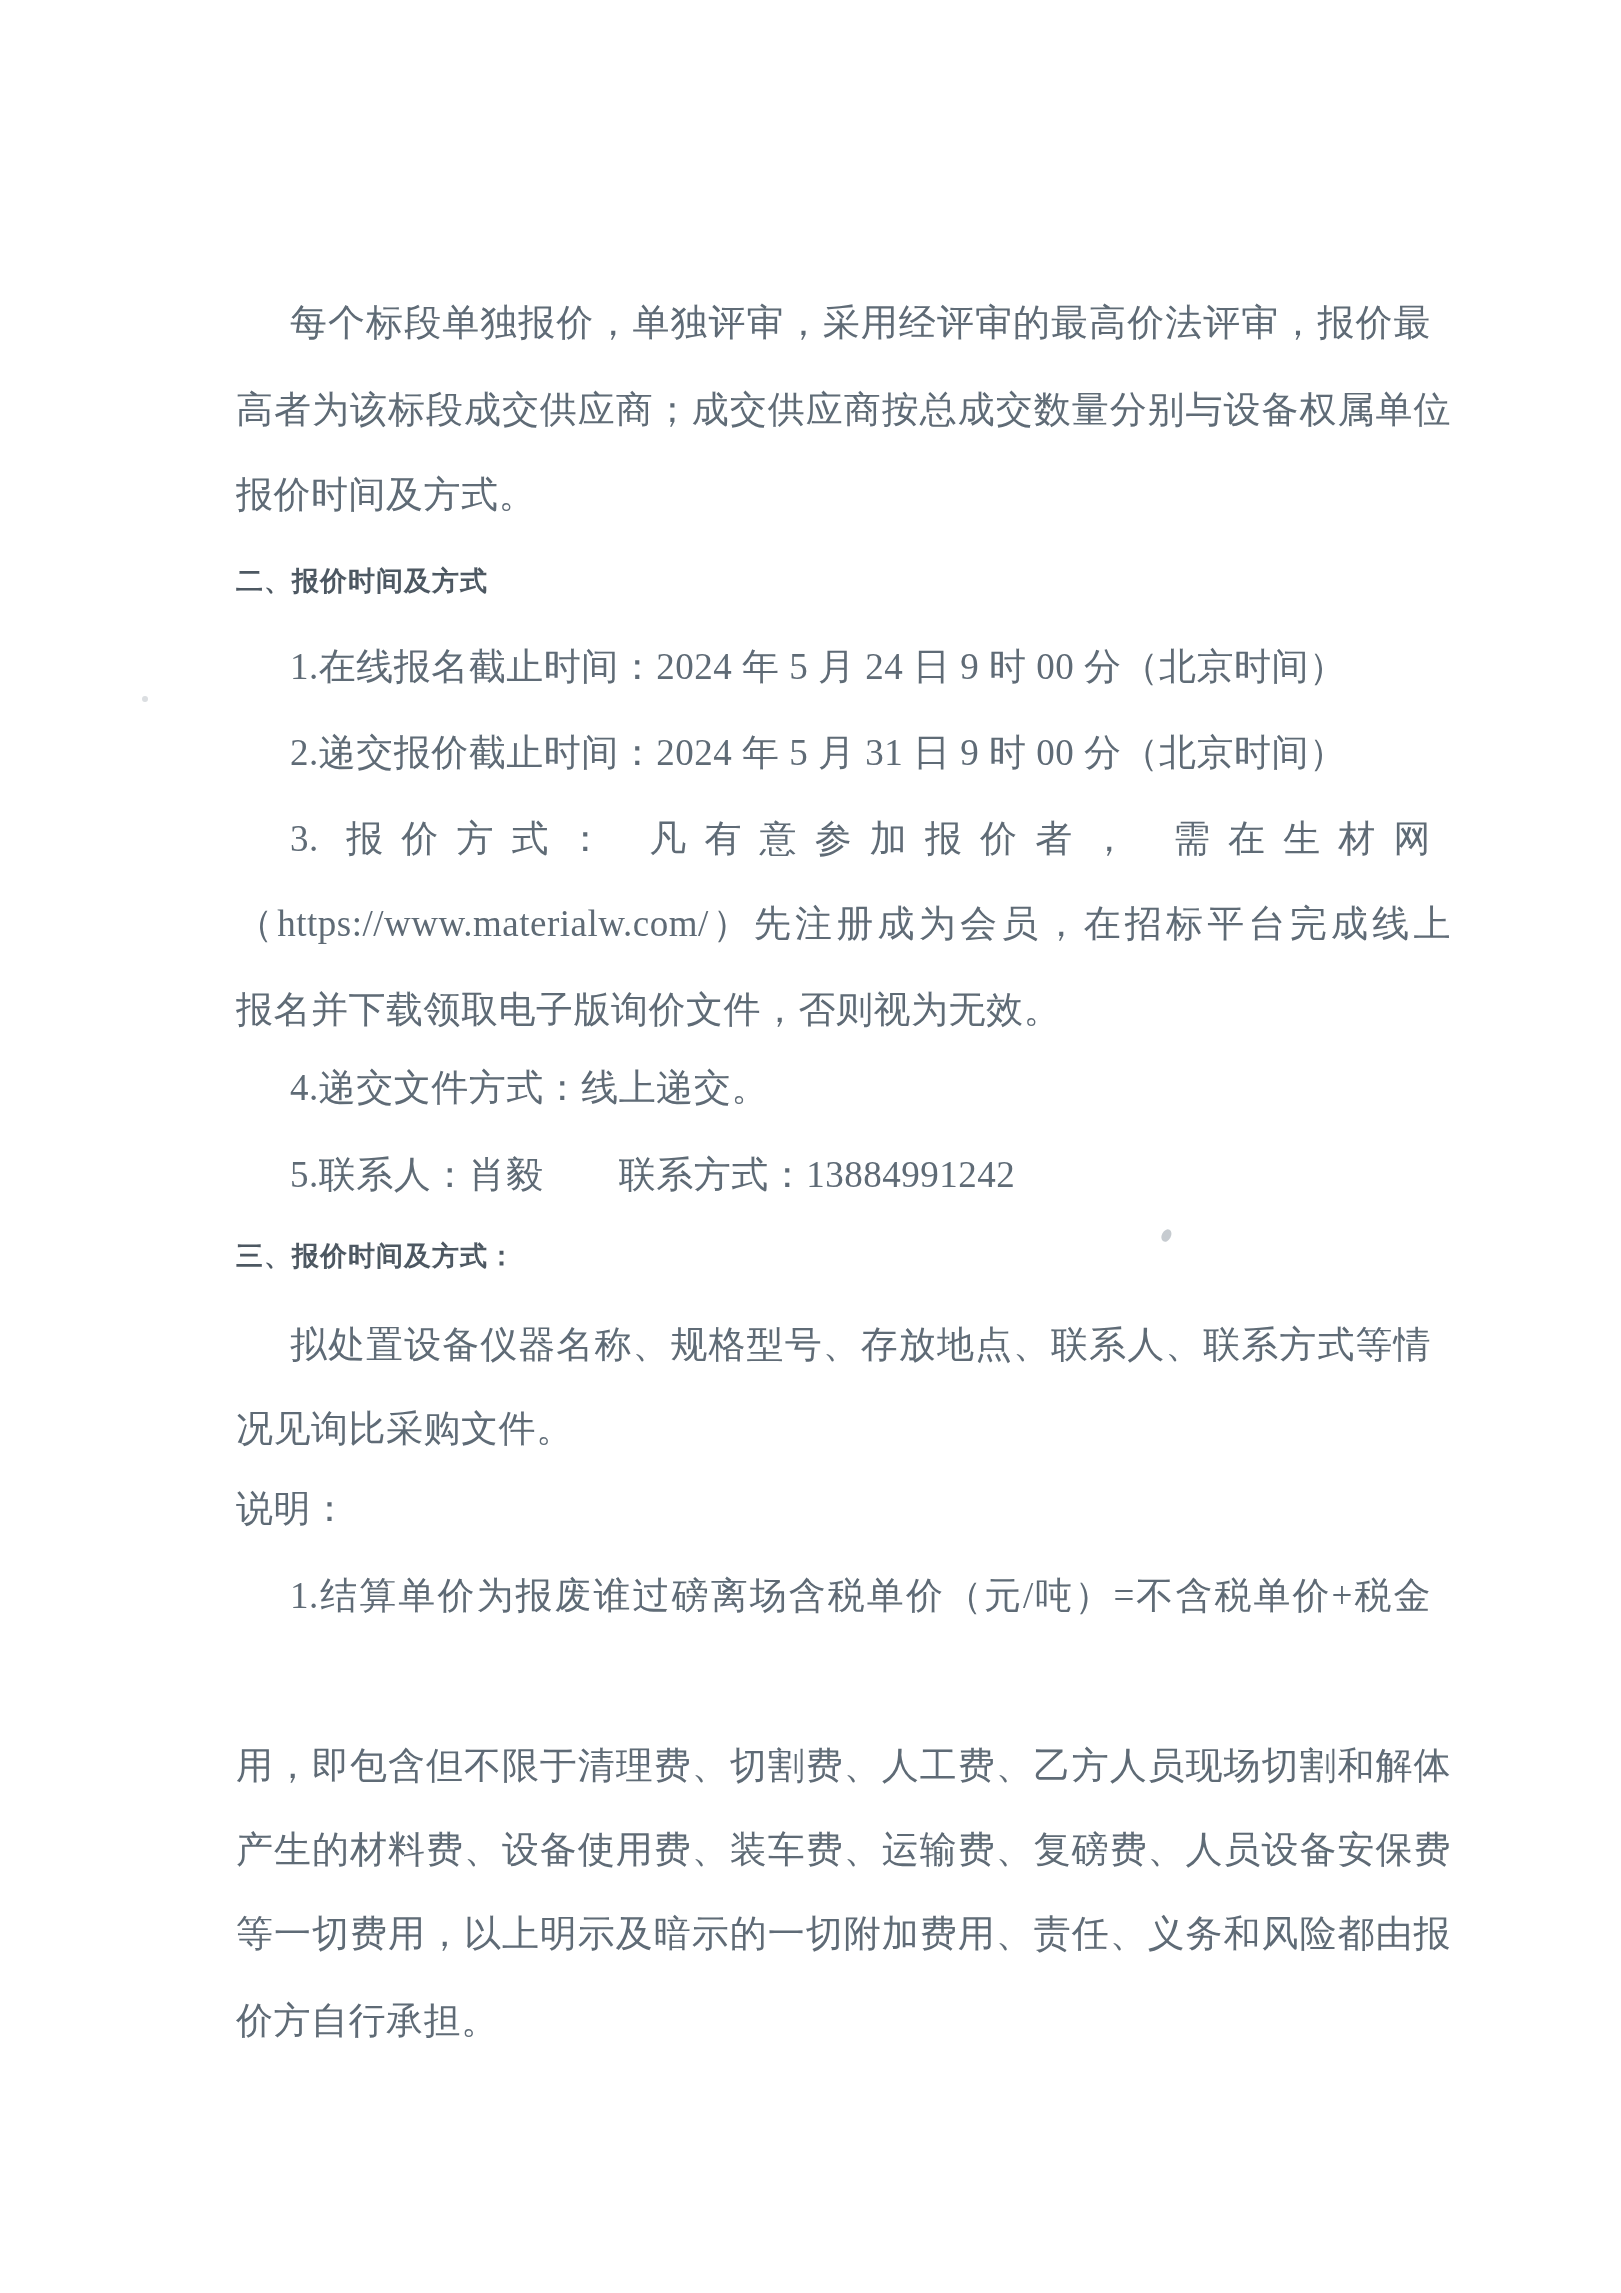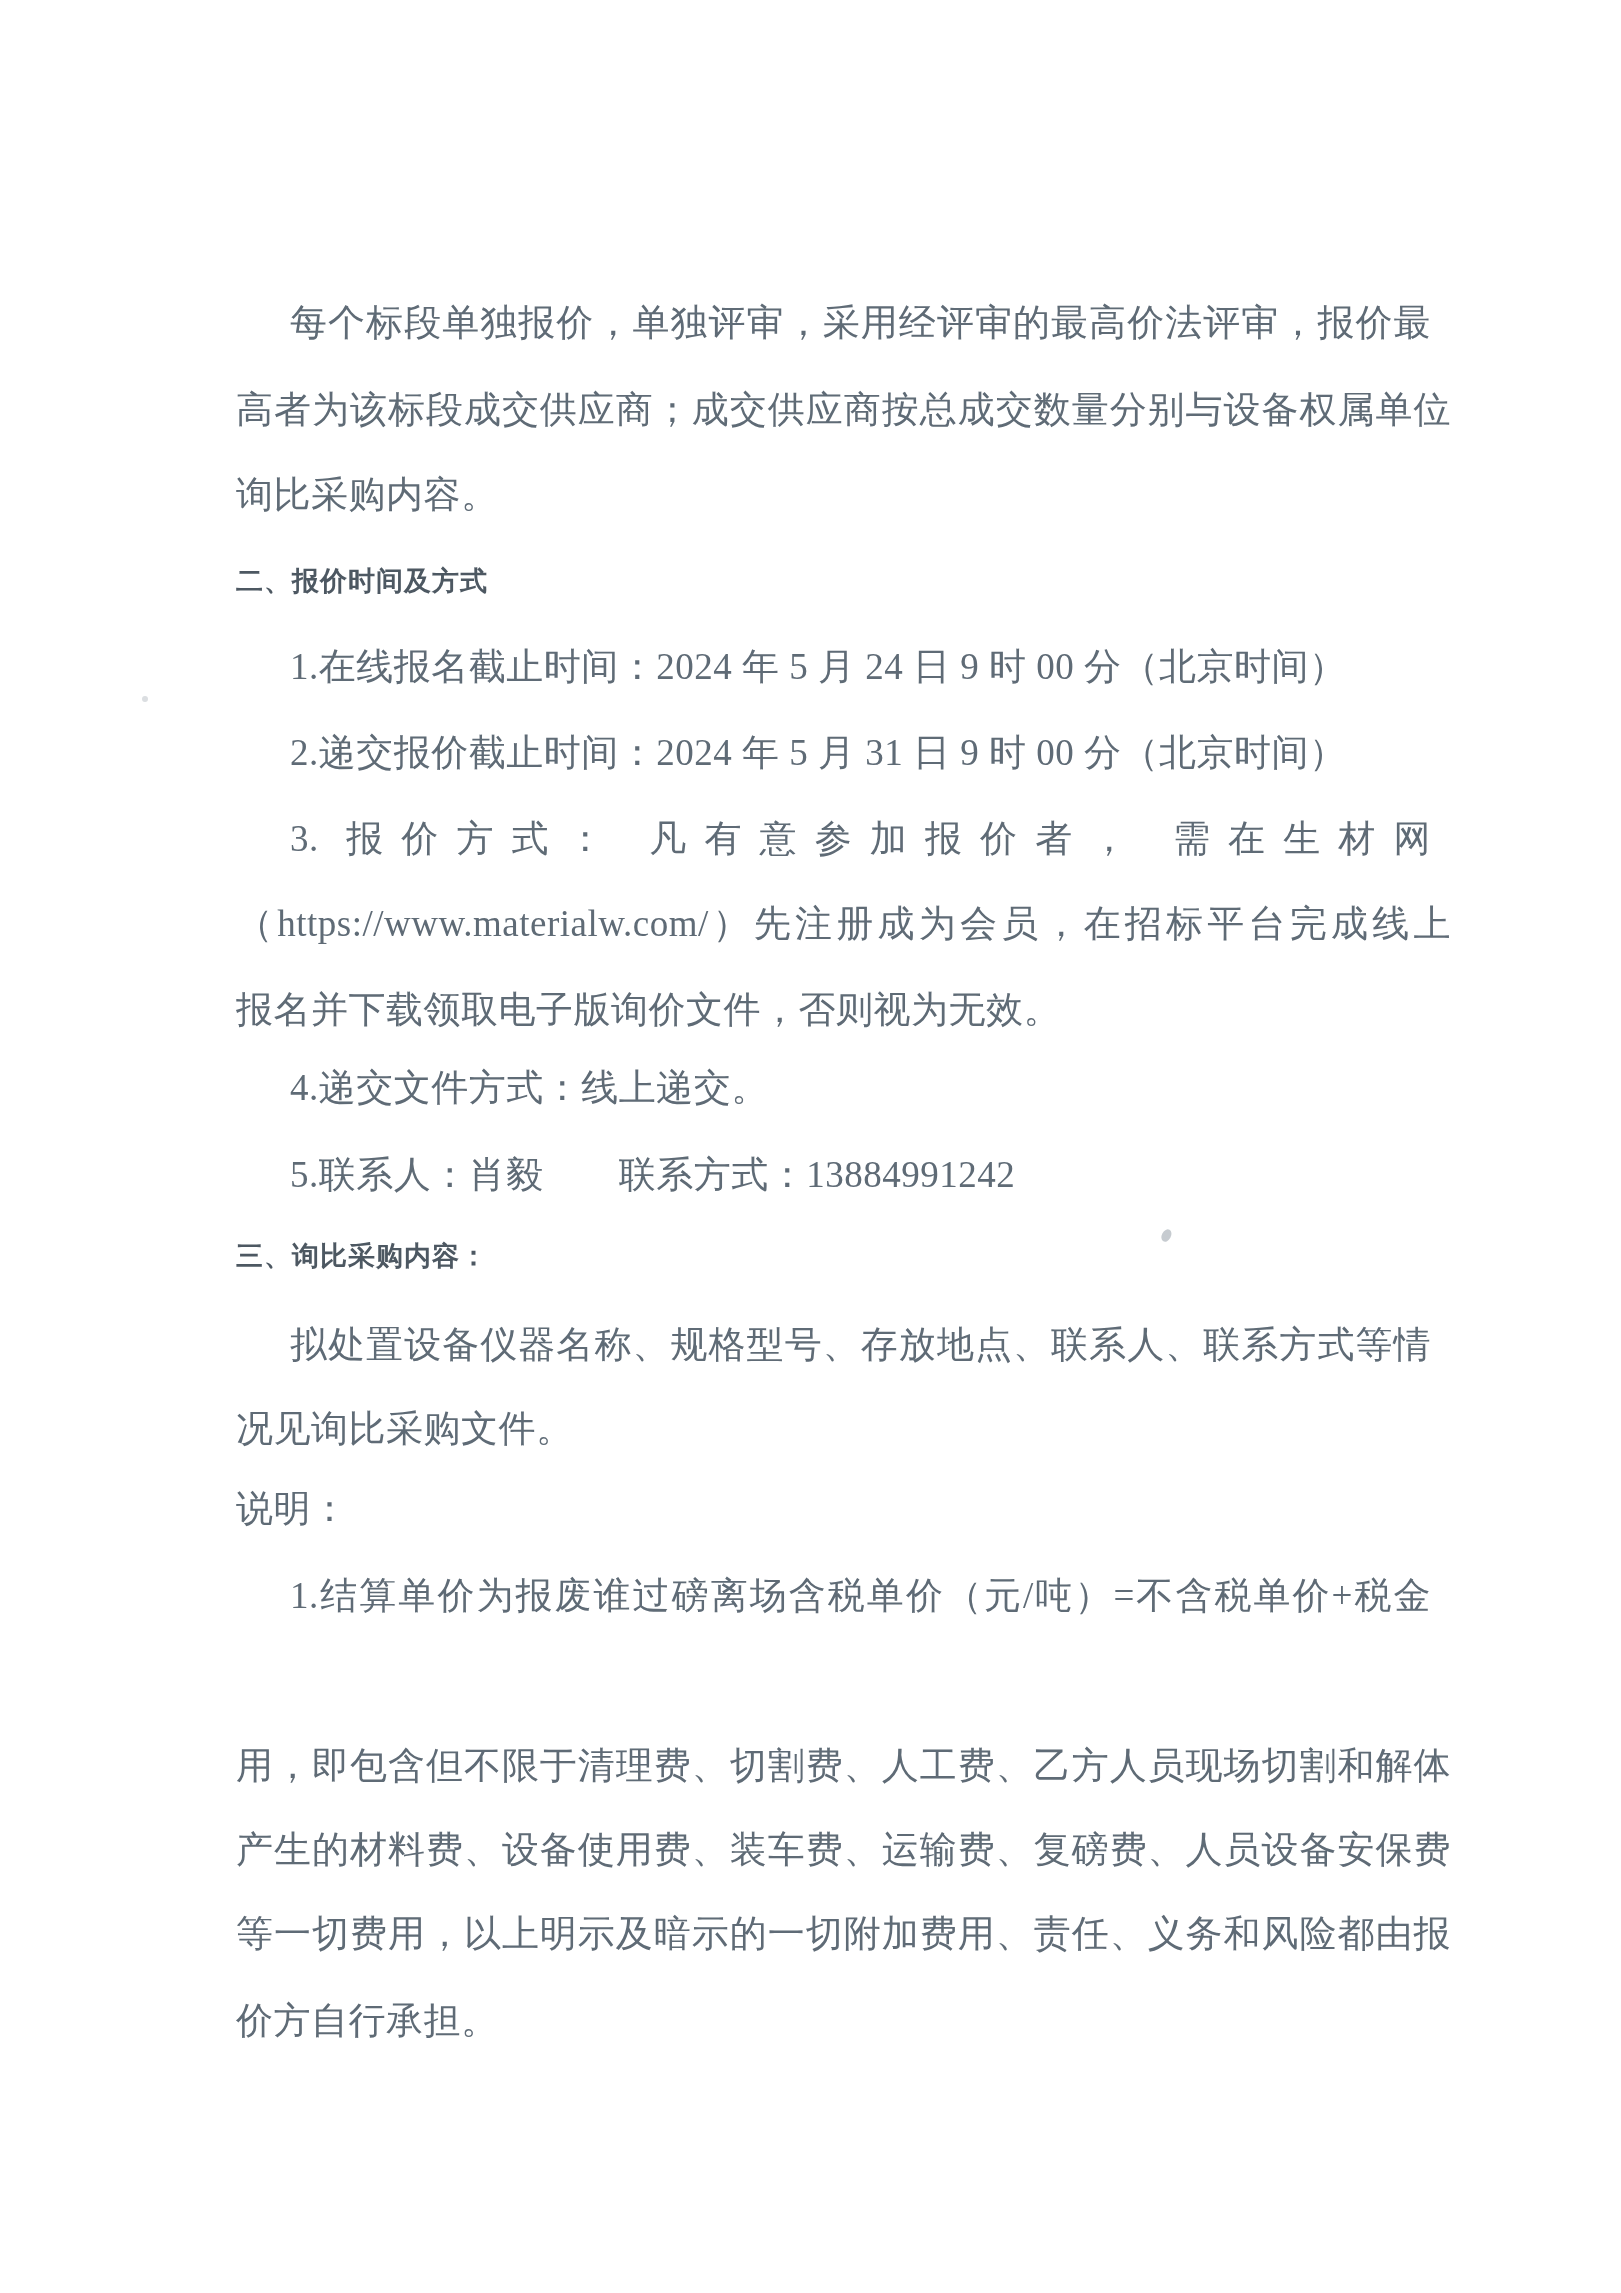--- a/index.html
+++ b/index.html
@@ -50,33 +50,33 @@
   .artifact.a1 { left: 1162px; top: 1229px; width: 8.8px; height: 12.7px; transform: rotate(28deg); }
   .artifact.a2 { left: 142px;  top: 696px;  width: 5.9px; height: 5.9px; opacity: 0.35; }
 </style>
 </head>
 <body>
 
 <div class="page">
 
   <div class="line at-indent justified" style="top:280px">每个标段单独报价，单独评审，采用经评审的最高价法评审，报价最</div>
   <div class="line at-margin justified" style="top:367px">高者为该标段成交供应商；成交供应商按总成交数量分别与设备权属单位</div>
-  <div class="line at-margin" style="top:452px">询比采购内容。</div>
+  <div class="line at-margin" style="top:452px">报价时间及方式。</div>
 
   <div class="line at-margin heading" style="top:538px">二、报价时间及方式</div>
 
   <div class="line at-indent" style="top:624px">1.在线报名截止时间：2024 年 5 月 24 日 9 时 00 分（北京时间）</div>
   <div class="line at-indent" style="top:710px">2.递交报价截止时间：2024 年 5 月 31 日 9 时 00 分（北京时间）</div>
   <div class="line at-indent justified" style="top:796px">3. 报价方式： 凡有意参加报价者， 需在生材网</div>
   <div class="line at-margin" style="top:967px">报名并下载领取电子版询价文件，否则视为无效。</div>
   <div class="line at-margin justified" style="top:881px">（https://www.materialw.com/）先注册成为会员，在招标平台完成线上</div>
   <div class="line at-indent" style="top:1045px">4.递交文件方式：线上递交。</div>
   <div class="line at-indent" style="top:1132px">5.联系人：肖毅　　联系方式：13884991242</div>
 
-  <div class="line at-margin heading" style="top:1213px">三、询比采购内容：</div>
+  <div class="line at-margin heading" style="top:1213px">三、报价时间及方式：</div>
 
   <div class="line at-indent justified" style="top:1302px">拟处置设备仪器名称、规格型号、存放地点、联系人、联系方式等情</div>
   <div class="line at-margin" style="top:1386px">况见询比采购文件。</div>
   <div class="line at-margin" style="top:1466px">说明：</div>
   <div class="line at-indent justified" style="top:1553px">1.结算单价为报废谁过磅离场含税单价（元/吨）=不含税单价+税金</div>
   <div class="line at-margin justified" style="top:1723px">用，即包含但不限于清理费、切割费、人工费、乙方人员现场切割和解体</div>
   <div class="line at-margin justified" style="top:1807px">产生的材料费、设备使用费、装车费、运输费、复磅费、人员设备安保费</div>
   <div class="line at-margin justified" style="top:1891px">等一切费用，以上明示及暗示的一切附加费用、责任、义务和风险都由报</div>
   <div class="line at-margin" style="top:1978px">价方自行承担。</div>
 

